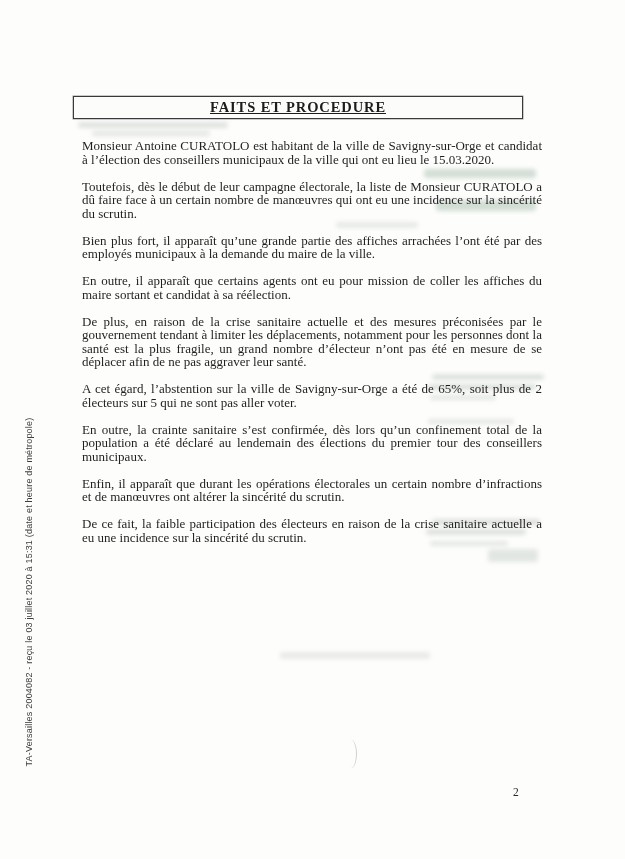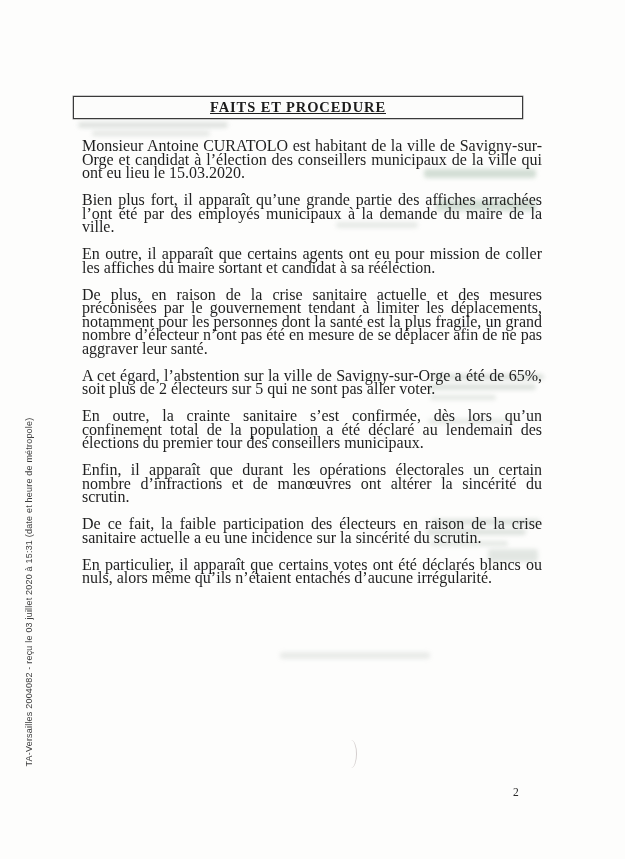--- a/index.html
+++ b/index.html
@@ -44,21 +44,21 @@
     color: #1c1c1c;
   }
   .body-col {
     position: absolute;
     left: 82px;
     top: 139px;
     width: 460px;
   }
   .body-col p {
     margin: 0 0 13.5px 0;
-    font-size: 16px;
+    font-size: 13px;
     line-height: 13.5px;
     text-align: justify;
     color: #1f1f1f;
   }
   .body-col p b.piece {
     display: block;
     font-weight: bold;
   }
   .page-number {
     position: absolute;
@@ -107,25 +107,25 @@
   <div class="scan-mark"></div>
 
   <div class="stamp">TA-Versailles 2004082 - reçu le 03 juillet 2020 à 15:31 (date et heure de métropole)</div>
 
   <div class="header-box">
     <span class="header-title">FAITS ET PROCEDURE</span>
   </div>
 
   <div class="body-col" id="paragraphs">
       <p>Monsieur Antoine CURATOLO est habitant de la ville de Savigny-sur-Orge et candidat à l’élection des conseillers municipaux de la ville qui ont eu lieu le 15.03.2020.</p>
+      <p>Toutefois, dès le début de leur campagne électorale, la liste de Monsieur CURATOLO a dû faire face à un certain nombre de manœuvres qui ont eu une incidence sur la sincérité du scrutin.</p>
       <p>Bien plus fort, il apparaît qu’une grande partie des affiches arrachées l’ont été par des employés municipaux à la demande du maire de la ville.</p>
       <p>En outre, il apparaît que certains agents ont eu pour mission de coller les affiches du maire sortant et candidat à sa réélection.</p>
       <p>De plus, en raison de la crise sanitaire actuelle et des mesures préconisées par le gouvernement tendant à limiter les déplacements, notamment pour les personnes dont la santé est la plus fragile, un grand nombre d’électeur n’ont pas été en mesure de se déplacer afin de ne pas aggraver leur santé.</p>
       <p>A cet égard, l’abstention sur la ville de Savigny-sur-Orge a été de 65%, soit plus de 2 électeurs sur 5 qui ne sont pas aller voter.</p>
       <p>En outre, la crainte sanitaire s’est confirmée, dès lors qu’un confinement total de la population a été déclaré au lendemain des élections du premier tour des conseillers municipaux.</p>
       <p>Enfin, il apparaît que durant les opérations électorales un certain nombre d’infractions et de manœuvres ont altérer la sincérité du scrutin.</p>
       <p>De ce fait, la faible participation des électeurs en raison de la crise sanitaire actuelle a eu une incidence sur la sincérité du scrutin.</p>
-      <p>En particulier, il apparaît que certains votes ont été déclarés blancs ou nuls, alors même qu’ils n’étaient entachés d’aucune irrégularité.</p>
     </div>
 
   <div class="page-number">2</div>
 
 </div>
 
 </body></html>

